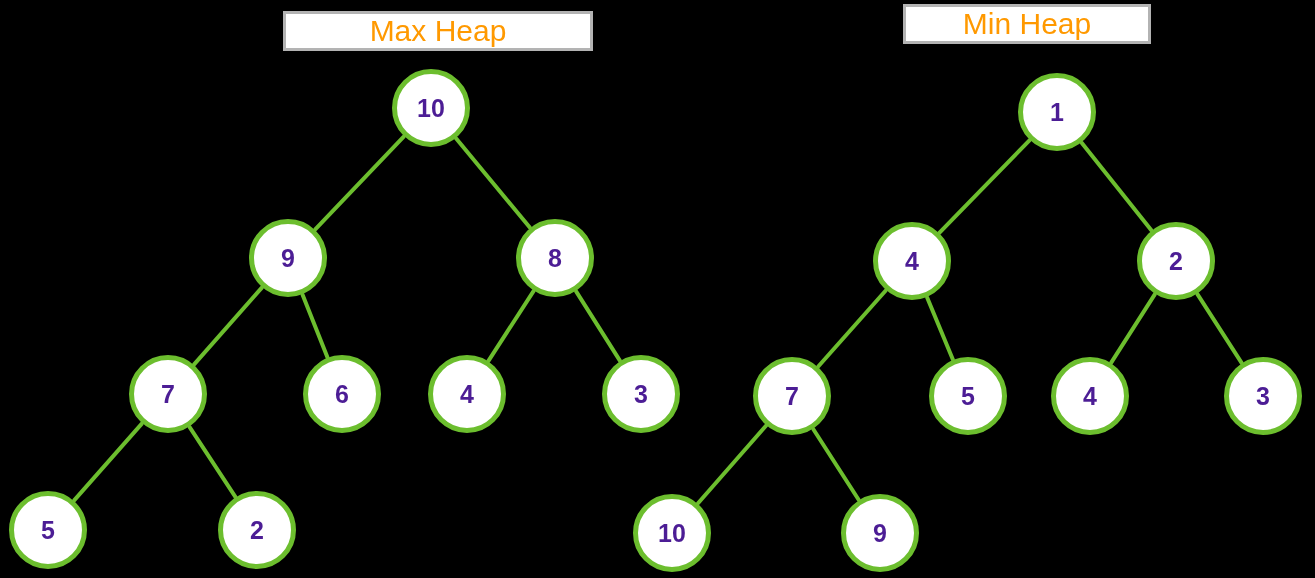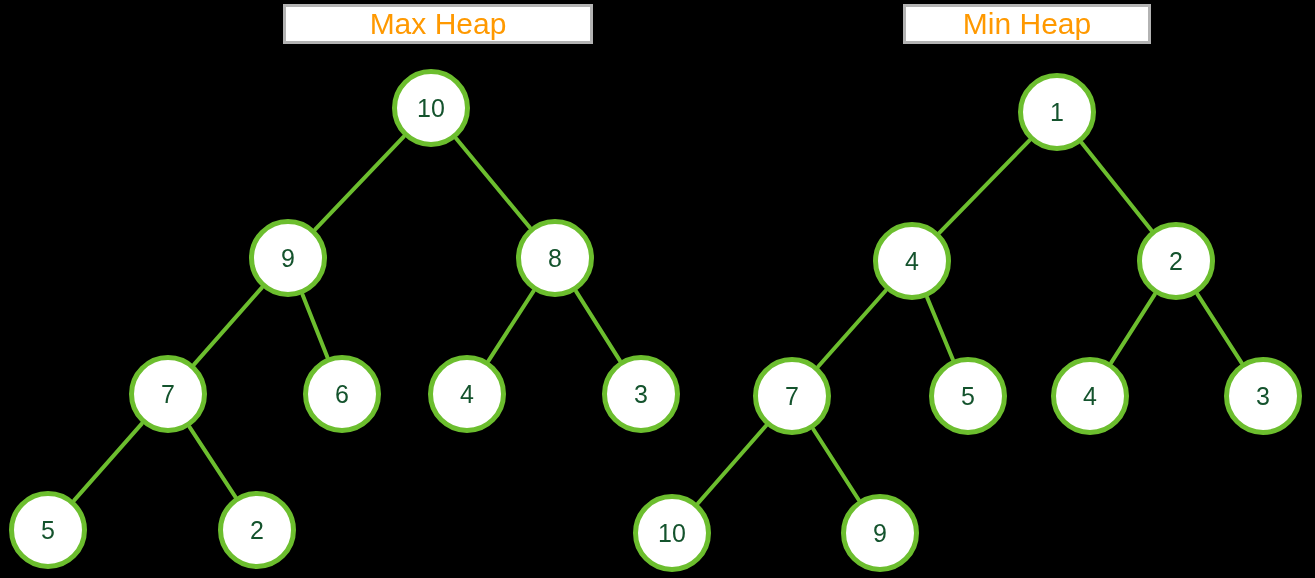--- a/index.html
+++ b/index.html
@@ -43,23 +43,23 @@
     position: absolute;
     box-sizing: border-box;
     border-radius: 50%;
     background: #ffffff;
     border: 5px solid #6cbe2e;
     display: flex;
     align-items: center;
     justify-content: center;
   }
   .tree-node .node-value {
-    color: #14532d;
+    color: #4c1d95;
     font-size: 25px;
-    font-weight: normal;
+    font-weight: bold;
     line-height: 1;
     font-family: "Liberation Sans", sans-serif;
   }
 </style>
 </head>
 <body>
 
 <div id="canvas">
 
   <svg id="edge-layer" viewBox="0 0 1315 578" xmlns="http://www.w3.org/2000/svg">
@@ -75,21 +75,21 @@
       <line x1="1081.650184589512" y1="142.86451683896877" x2="1151.349815410488" y2="230.13548316103123" stroke="#6cbe2e" stroke-width="4" stroke-linecap="round"></line>
       <line x1="885.7576283662181" y1="290.52266808800454" x2="818.2423716337819" y2="366.47733191199546" stroke="#6cbe2e" stroke-width="4" stroke-linecap="round"></line>
       <line x1="927.1347179761251" y1="297.48548083530153" x2="952.8652820238749" y2="359.51451916469847" stroke="#6cbe2e" stroke-width="4" stroke-linecap="round"></line>
       <line x1="1154.7774527760018" y1="294.31446366557867" x2="1111.2225472239982" y2="362.68553633442133" stroke="#6cbe2e" stroke-width="4" stroke-linecap="round"></line>
       <line x1="1197.3972026822169" y1="294.2025558861985" x2="1241.6027973177831" y2="362.7974441138015" stroke="#6cbe2e" stroke-width="4" stroke-linecap="round"></line>
       <line x1="765.9737167196805" y1="425.7133400783648" x2="698.0262832803195" y2="503.2866599216352" stroke="#6cbe2e" stroke-width="4" stroke-linecap="round"></line>
       <line x1="813.3476626840196" y1="429.2344294058032" x2="858.6523373159804" y2="499.7655705941968" stroke="#6cbe2e" stroke-width="4" stroke-linecap="round"></line>
     </svg>
 
   <div id="label-layer">
-      <div class="heap-label" style="left: 283px; top: 4px; width: 310px; height: 40px;">
+      <div class="heap-label" style="left: 283px; top: 11px; width: 310px; height: 40px;">
         <span class="label-text">Max Heap</span>
       </div>
       <div class="heap-label" style="left: 903px; top: 4px; width: 248px; height: 40px;">
         <span class="label-text">Min Heap</span>
       </div>
     </div>
   <div id="node-layer">
       <div class="tree-node" style="left: 392px; top: 69px; width: 78px; height: 78px;">
         <span class="node-value">10</span>
       </div>

